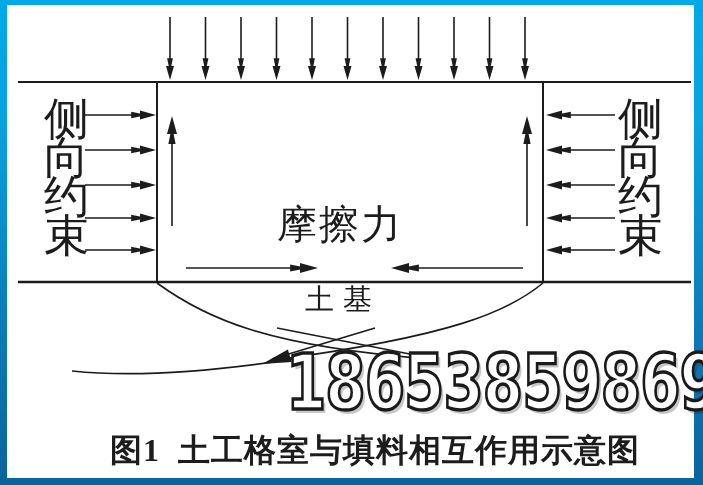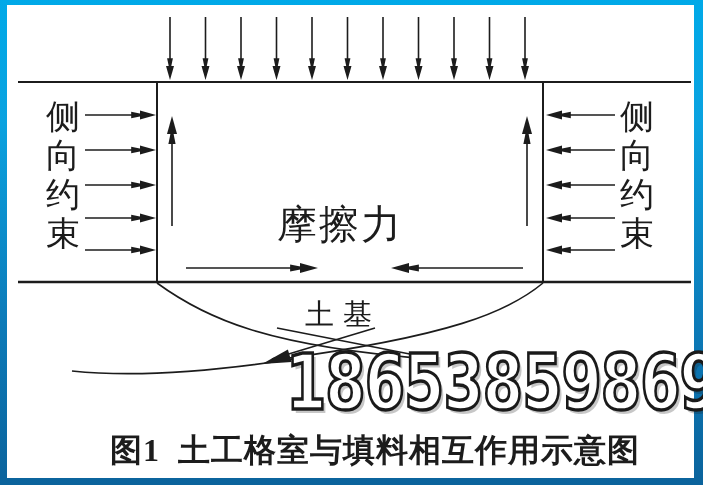--- a/index.html
+++ b/index.html
@@ -4,29 +4,29 @@
 <style>
   html,body{margin:0;padding:0;background:#e8e8e8;}
   #stage{
     position:relative;width:703px;height:485px;overflow:hidden;
     background:linear-gradient(to bottom,#00a9e8 0%,#0aa2e0 25%,#0c7cba 65%,#0b639c 100%);
     font-family:"Liberation Serif","DejaVu Serif",serif;
   }
   #paper{position:absolute;left:7px;top:5px;right:9px;bottom:7px;background:#ffffff;}
   #diagram-svg{position:absolute;left:0;top:0;width:703px;height:485px;}
   .cjk-v{
-    position:absolute;width:38px;font-size:34px;line-height:39px;color:#1c1c1c;
-    text-align:center;letter-spacing:0;word-break:break-all;font-family:Liberation Mono, monospace;
+    position:absolute;width:38px;font-size:45px;line-height:39px;color:#1c1c1c;
+    text-align:center;letter-spacing:0;word-break:break-all;
   }
   .friction{
     position:absolute;left:258px;top:197px;width:164px;text-align:center;
     font-size:40px;color:#1c1c1c;letter-spacing:2px;font-weight:500;
   }
   .subgrade{
-    position:absolute;left:281px;top:295px;width:124px;text-align:center;
+    position:absolute;left:281px;top:280px;width:124px;text-align:center;
     font-size:29px;color:#1c1c1c;letter-spacing:9px;
   }
   .watermark{
     position:absolute;left:286px;top:344px;
     font-family:"DejaVu Sans","Liberation Sans",sans-serif;
     font-weight:bold;font-size:58px;line-height:1;color:#ffffff;
     -webkit-text-stroke:2.6px #1a1a1a;letter-spacing:-1px;
     transform:scaleY(1.32);transform-origin:left top;
     text-shadow:3px 3px 0 rgba(30,30,30,0.25);
     white-space:nowrap;

